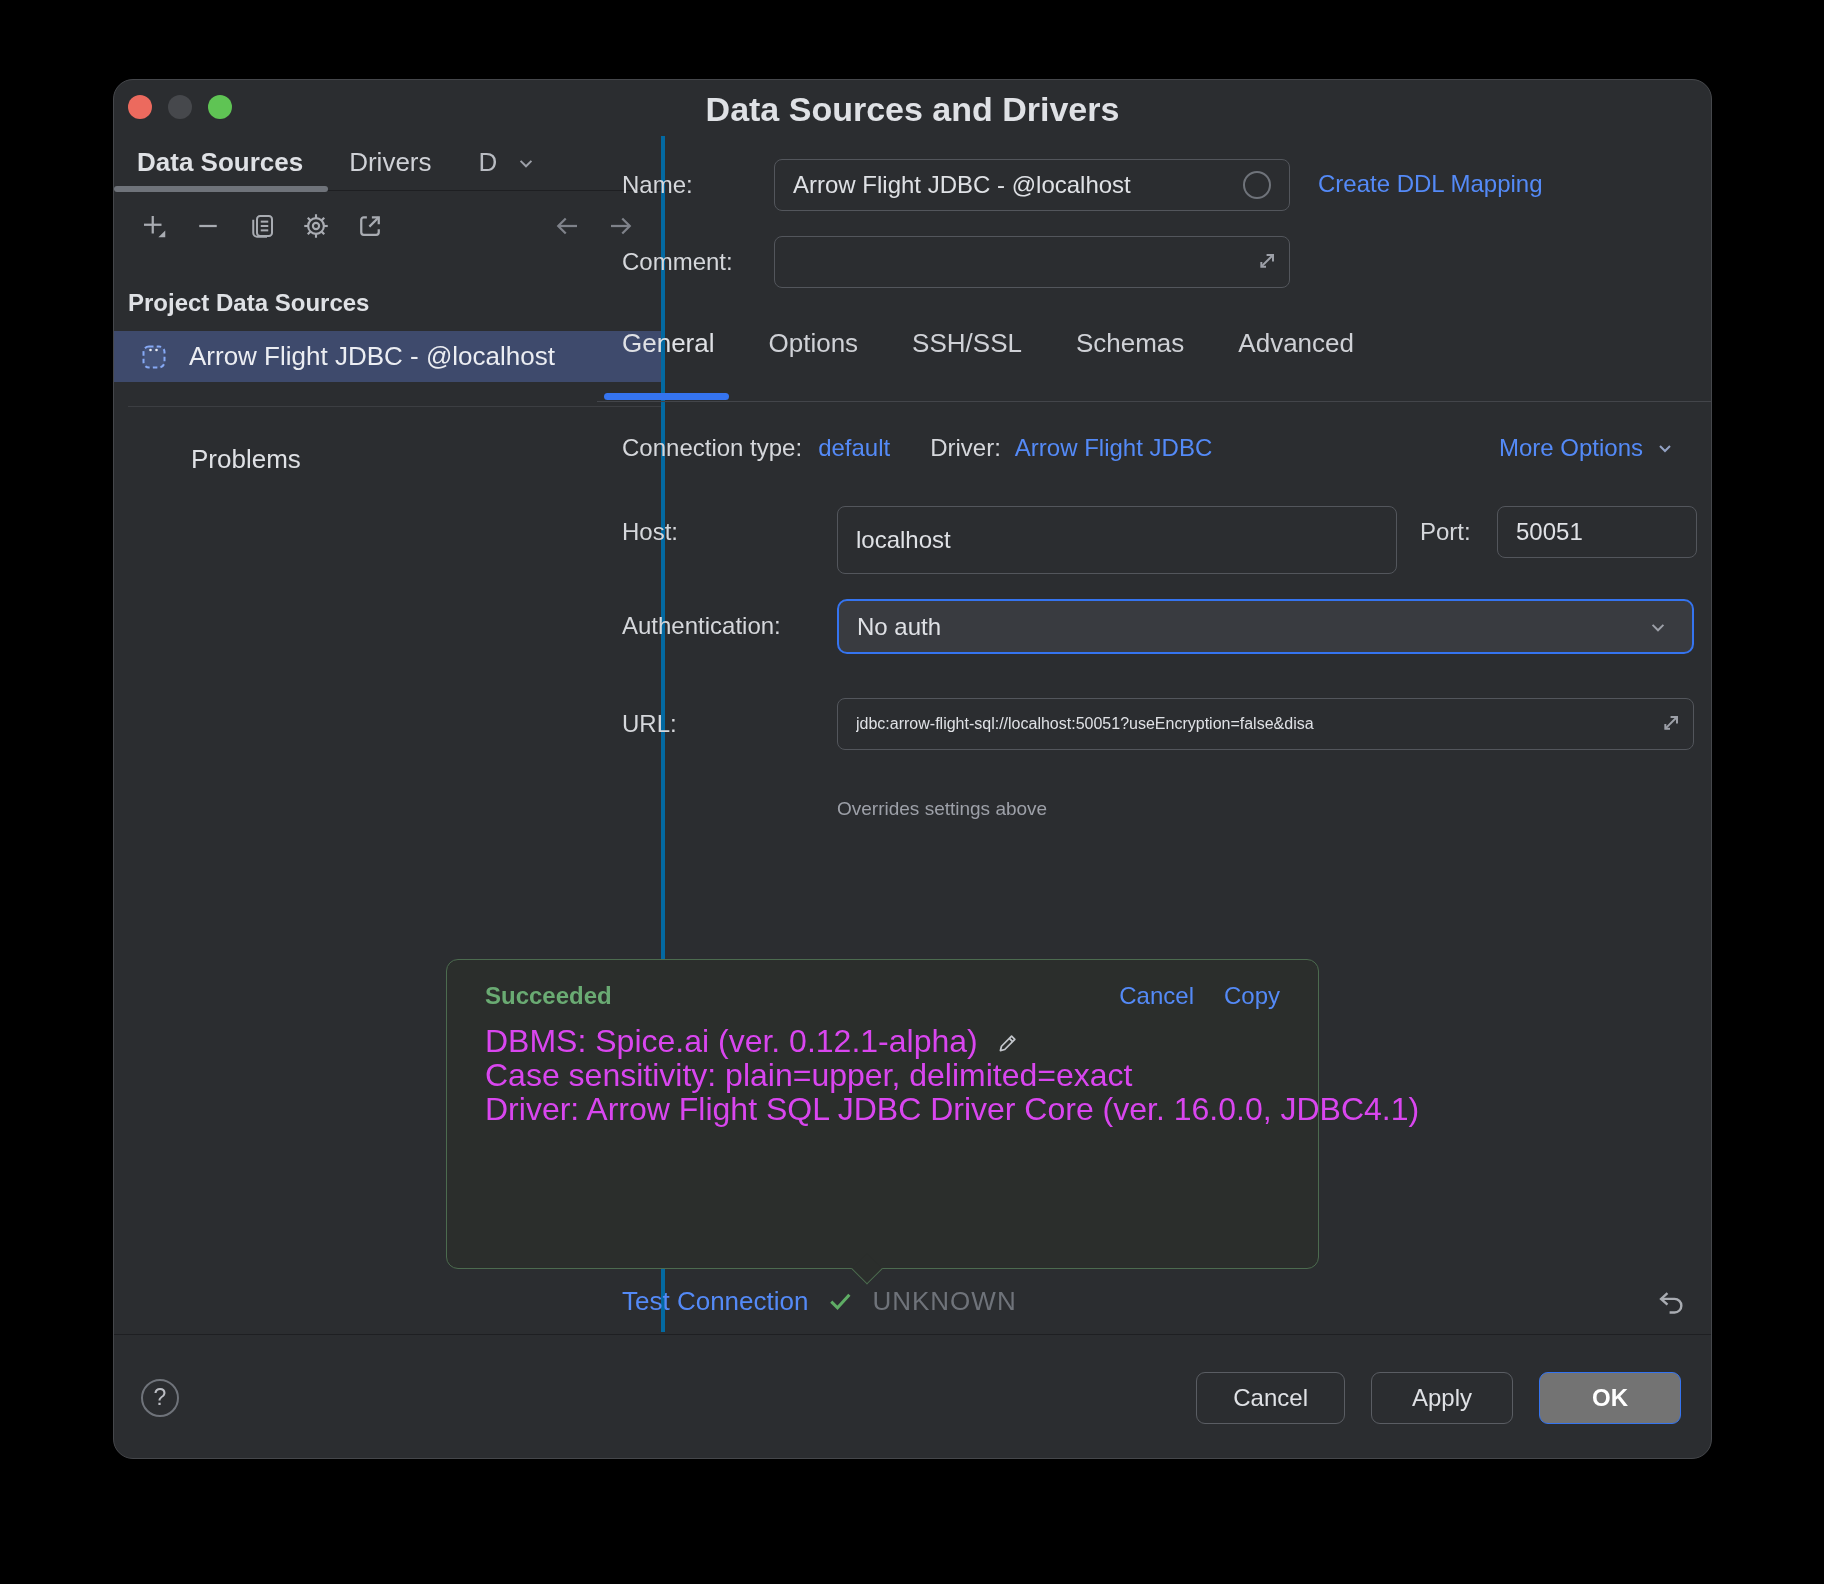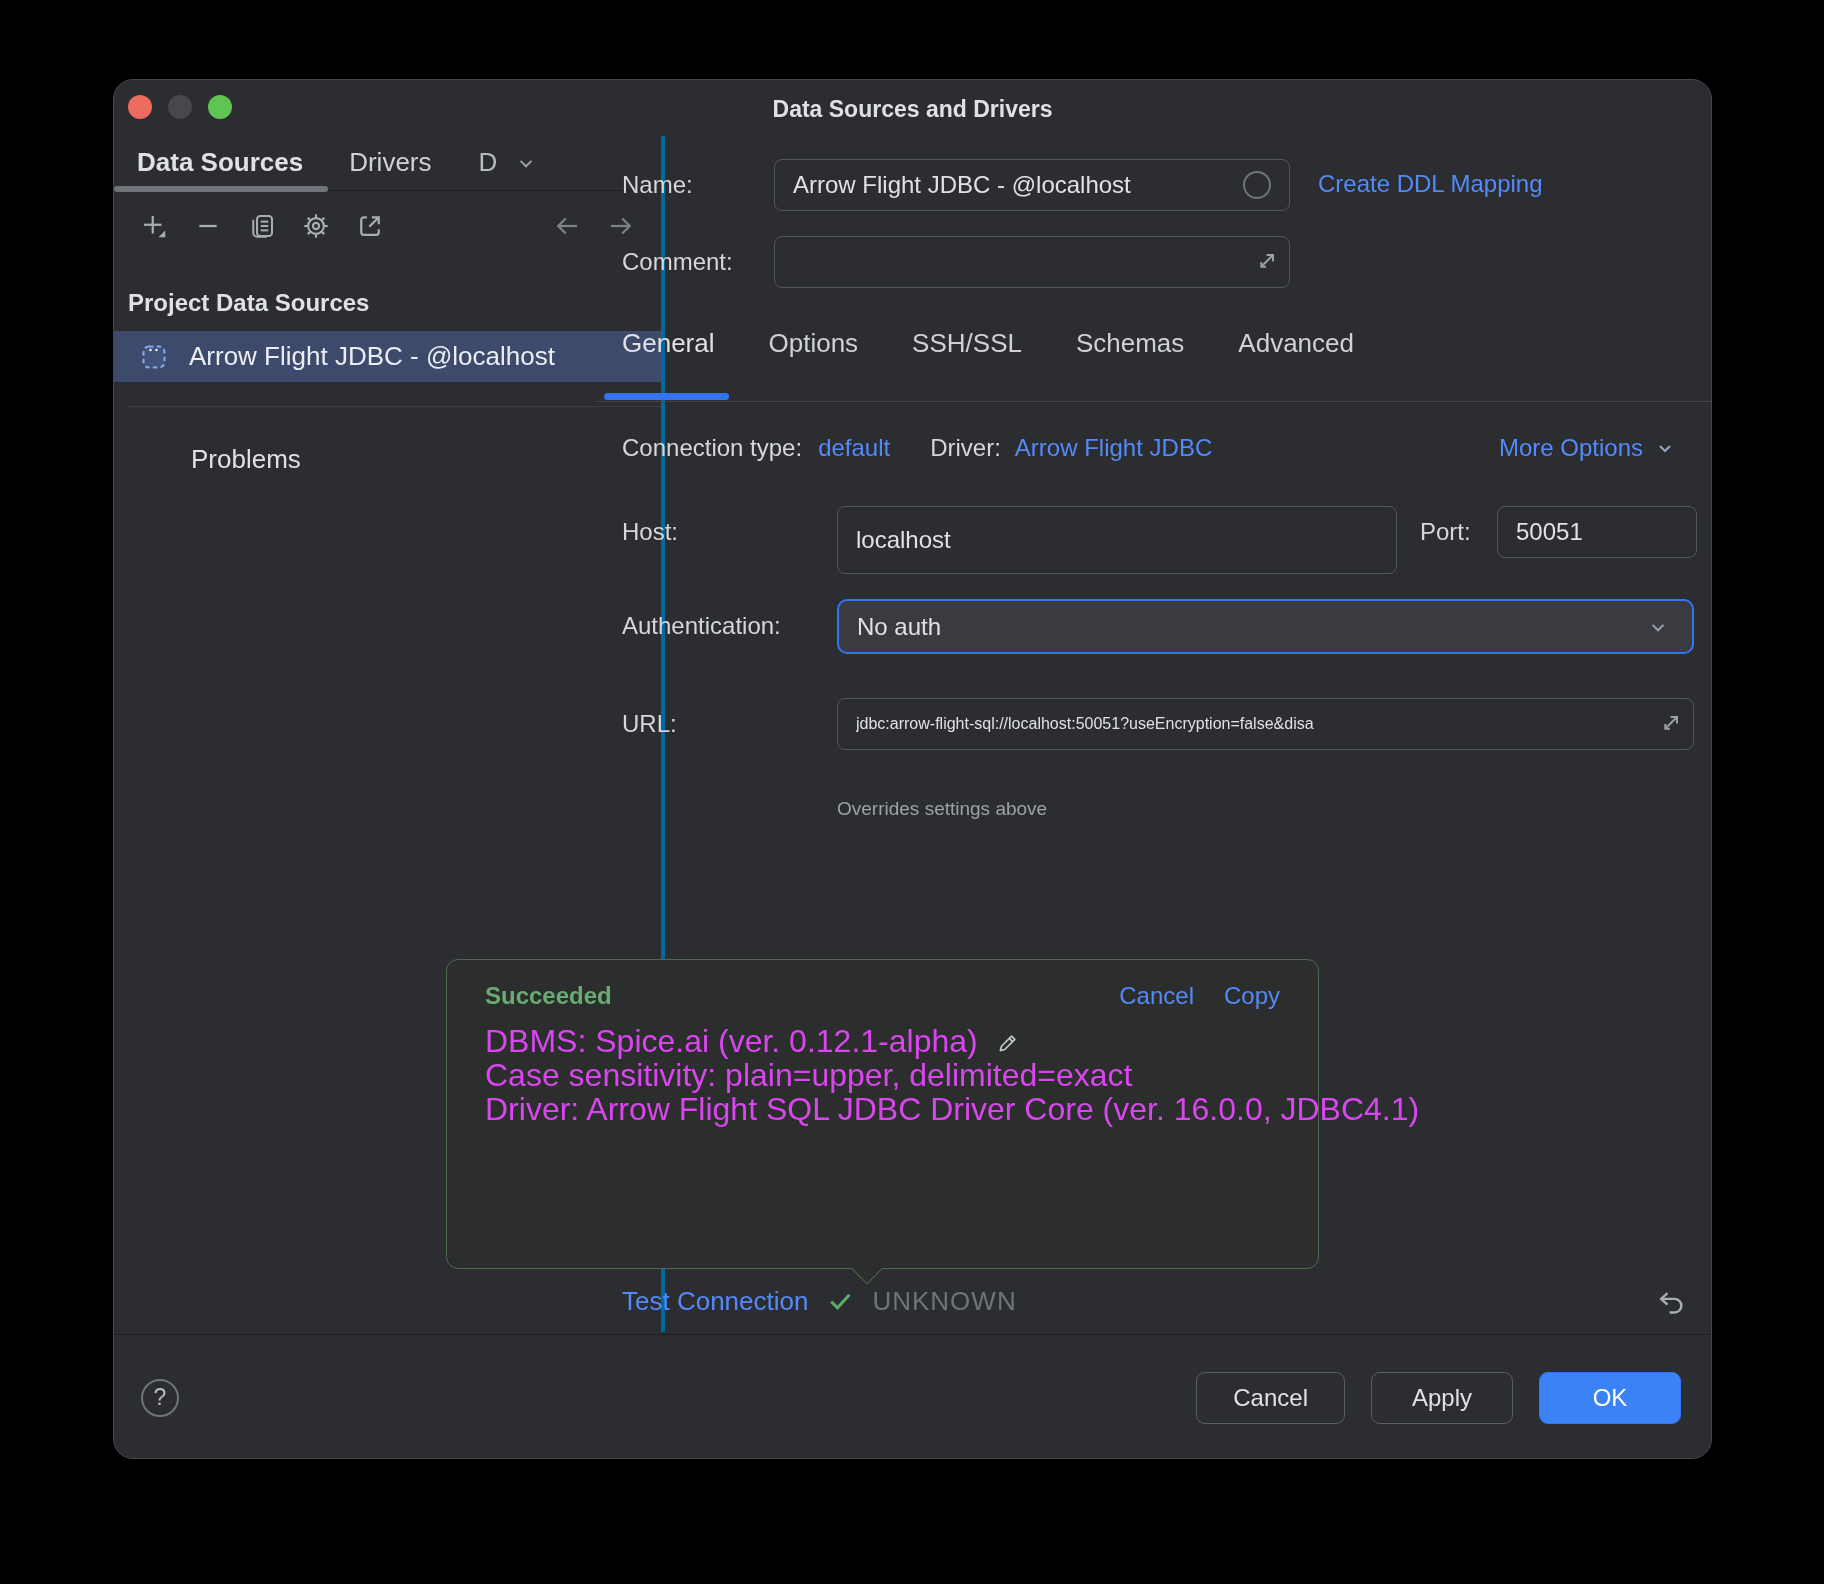--- a/index.html
+++ b/index.html
@@ -7,21 +7,21 @@
     font-family:"Liberation Sans", sans-serif; }
   .window { position:absolute; left:113px; top:79px; width:1599px; height:1380px;
     background:#2b2d30; border-radius:20px; border:1px solid #45474b;
     box-shadow:0 30px 70px rgba(0,0,0,.6); overflow:visible; }
   
   .titlebar { position:absolute; left:0; top:0; right:0; height:56px; }
   .light { position:absolute; top:15px; width:24px; height:24px; border-radius:50%; }
   .light.red { left:14px; background:#ec6a5e; }
   .light.gray { left:54px; background:#46484c; }
   .light.green { left:94px; background:#5fc454; }
-  .wtitle { text-align:center; line-height:58px; font-size:23px; font-weight:700; color:#dfe1e5; }
+  .wtitle { text-align:center; line-height:58px; font-size:34px; font-weight:700; color:#dfe1e5; }
   
   .sidebar { position:absolute; left:0; top:56px; width:551px; bottom:126px;
     border-right:4px solid #0369a1; }
   .sb-tabs { position:absolute; left:0; top:0; right:0; height:55px;
     border-bottom:1px solid #1e1f22; display:flex; align-items:center; }
   .sb-tab { font-size:26px; color:#cfd1d6; padding:0 23px; position:relative; height:55px;
     line-height:53px; white-space:nowrap; cursor:default; }
   .sb-tab.active { font-weight:700; color:#dfe1e5; }
   .sb-tab.active::after { content:""; position:absolute; left:0; right:-2px; bottom:-1px;
     height:6px; border-radius:3px; background:#6f737a; }
@@ -94,21 +94,21 @@
     transform:rotate(45deg); }
   
   .footer { position:absolute; left:0; right:0; top:1254px; height:126px;
     border-top:1px solid #1e1f22; display:flex; align-items:center; padding:0 30px 0 27px; }
   .help { width:38px; height:38px; border-radius:50%; border:2px solid #6f737a; color:#bcbec4;
     font-size:23px; display:flex; align-items:center; justify-content:center; }
   .btns { margin-left:auto; display:flex; gap:26px; }
   .btn { height:52px; border-radius:9px; border:1px solid #5a5d63; background:transparent;
     color:#dfe1e5; font-size:24px; font-family:"Liberation Sans",sans-serif; padding:0 36px;
     min-width:142px; }
-  .btn.primary { background:#3b82f6; border-color:#3574f0; color:#fff; }
+  .btn.primary { background:#737373; border-color:#3574f0; color:#fff;font-weight:bold; }
   svg { display:block; }
 </style>
 </head>
 <body>
 
 <div class="window">
 
   <div class="titlebar">
     <span class="light red"></span>
     <span class="light gray"></span>

